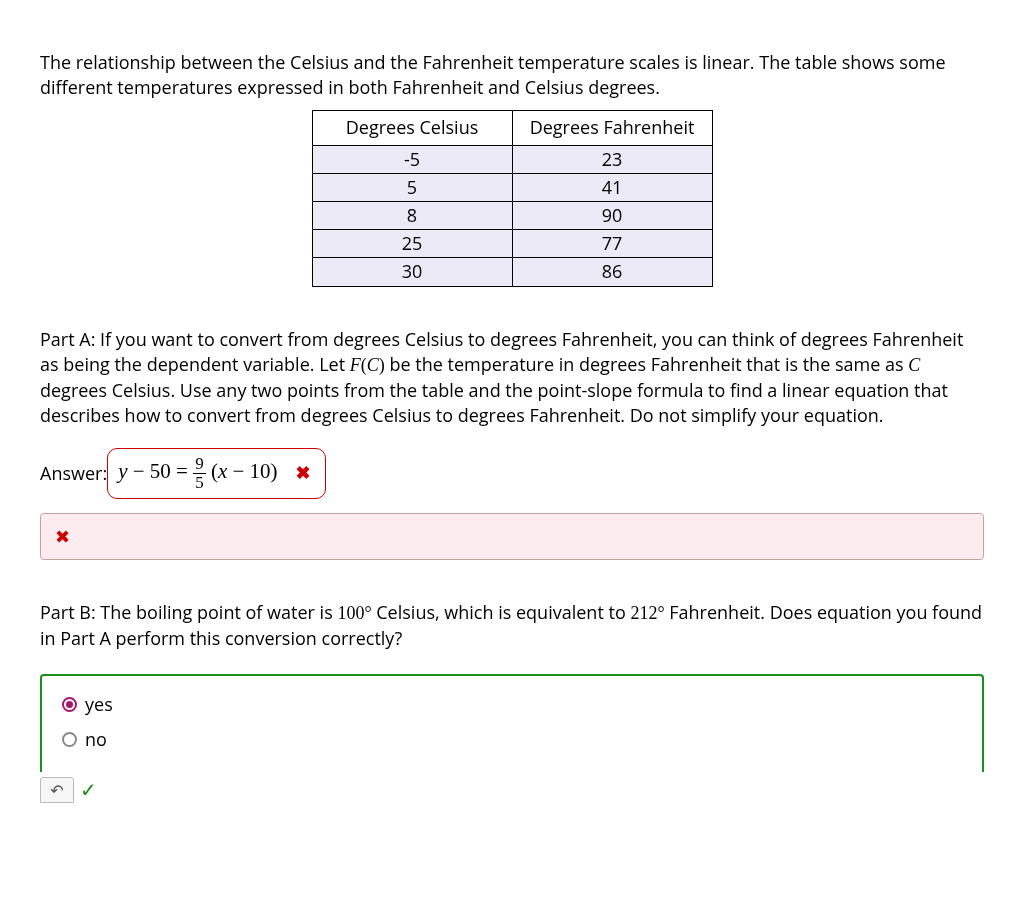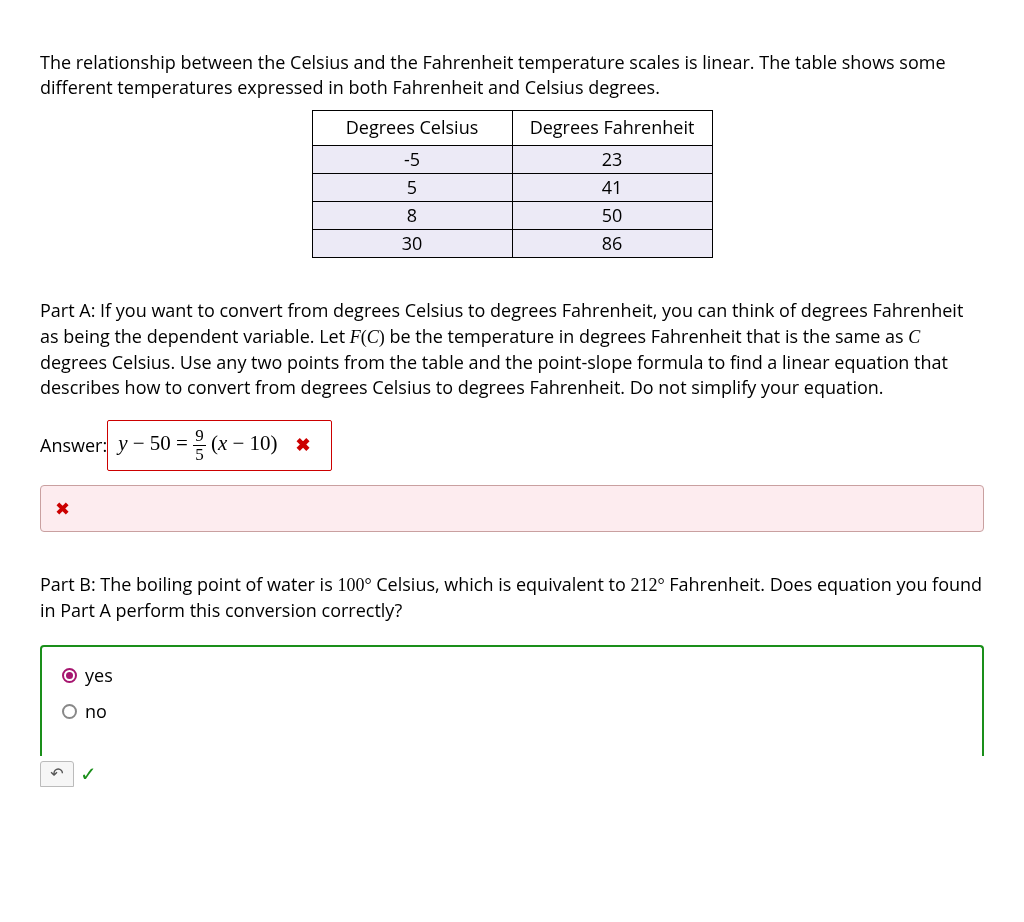--- a/index.html
+++ b/index.html
@@ -38,22 +38,22 @@
   .answer-row {
     display: flex;
     align-items: center;
     margin-bottom: 14px;
   }
   .answer-box {
     display: inline-flex;
     align-items: center;
     gap: 18px;
     border: 1px solid #c00;
-    border-radius: 2px;
-    padding: 6px 20px 6px 10px;
+    border-radius: 10px;
+    padding: 6px 14px 6px 10px;
     font-family: "Times New Roman", serif;
     font-size: 21px;
   }
   .frac {
     display: inline-block;
     text-align: center;
     vertical-align: middle;
     line-height: 1.05;
     font-size: 17px;
   }
@@ -84,21 +84,21 @@
     border-radius: 4px 4px 0 0;
     padding: 16px 8px 16px 20px;
   }
   .radio-row {
     display: flex;
     align-items: center;
     gap: 8px;
     margin-bottom: 10px;
     font-size: 18px;
   }
-  .radio-row:last-child { margin-bottom: 16px; }
+  .radio-row:last-child { margin-bottom: 4px; }
   .radio {
     width: 15px; height: 15px; border-radius: 50%;
     border: 2px solid #888;
     display: inline-flex; align-items: center; justify-content: center;
     flex-shrink: 0;
   }
   .radio.selected { border-color: #a6156f; }
   .radio.selected::after {
     content: ""; width: 7px; height: 7px; border-radius: 50%; background: #a6156f;
   }
@@ -134,21 +134,25 @@
     <tr>
         <td>-5</td>
         <td>23</td>
       </tr>
     <tr>
         <td>5</td>
         <td>41</td>
       </tr>
     <tr>
         <td>8</td>
-        <td>50</td>
+        <td>90</td>
+      </tr>
+    <tr>
+        <td>25</td>
+        <td>77</td>
       </tr>
     <tr>
         <td>30</td>
         <td>86</td>
       </tr>
   </tbody>
 </table>
 
 <div class="partA-text">
   <span>Part A: If you want to convert from degrees Celsius to degrees Fahrenheit, you can think of degrees Fahrenheit as being the dependent variable. Let </span><span class="math-i">F</span><span class="math-r">(</span><span class="math-i">C</span><span class="math-r">)</span><span> be the temperature in degrees Fahrenheit that is the same as </span><span class="math-i">C</span><span> degrees Celsius. Use any two points from the table and the point-slope formula to find a linear equation that describes how to convert from degrees Celsius to degrees Fahrenheit. Do not simplify your equation.</span>

